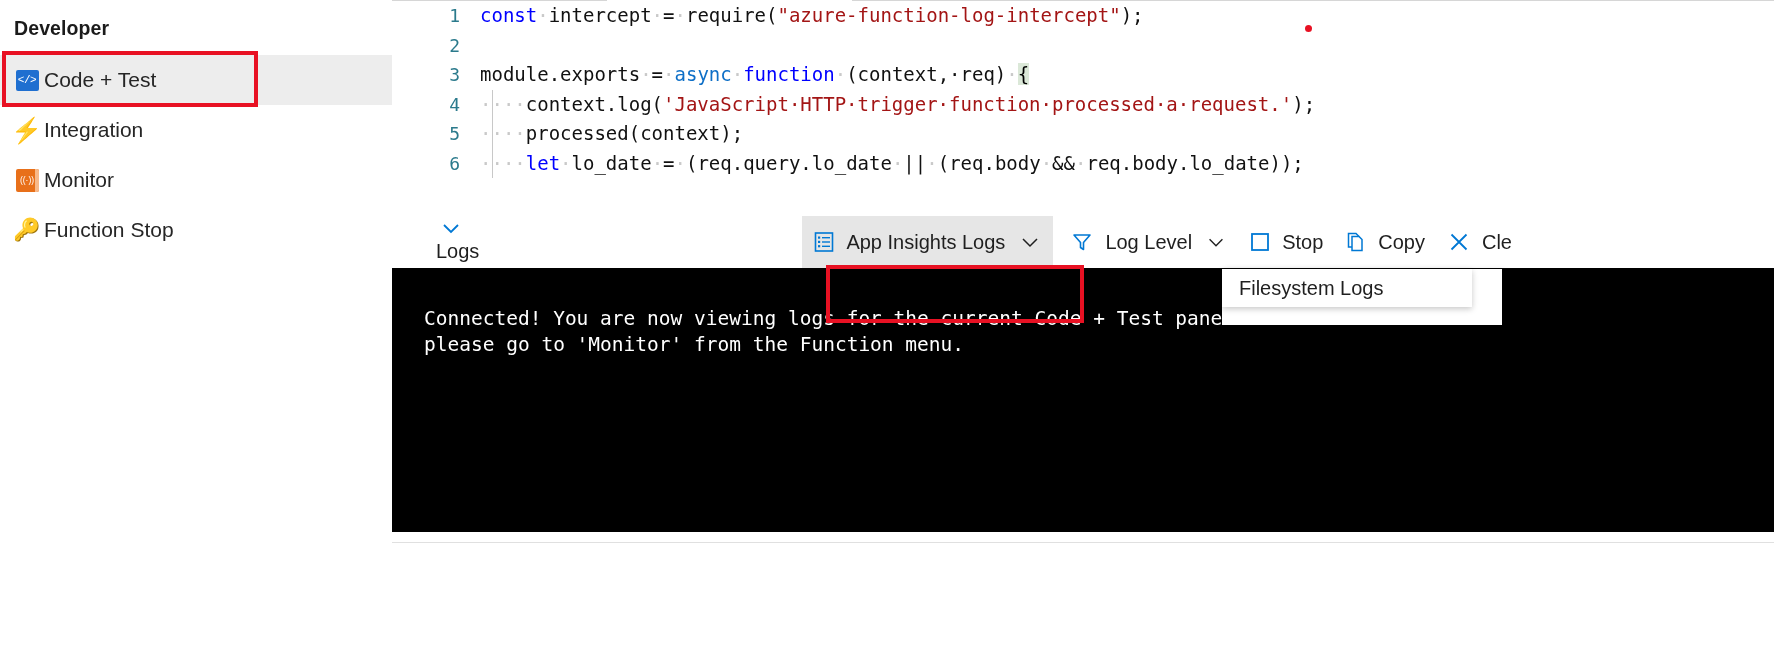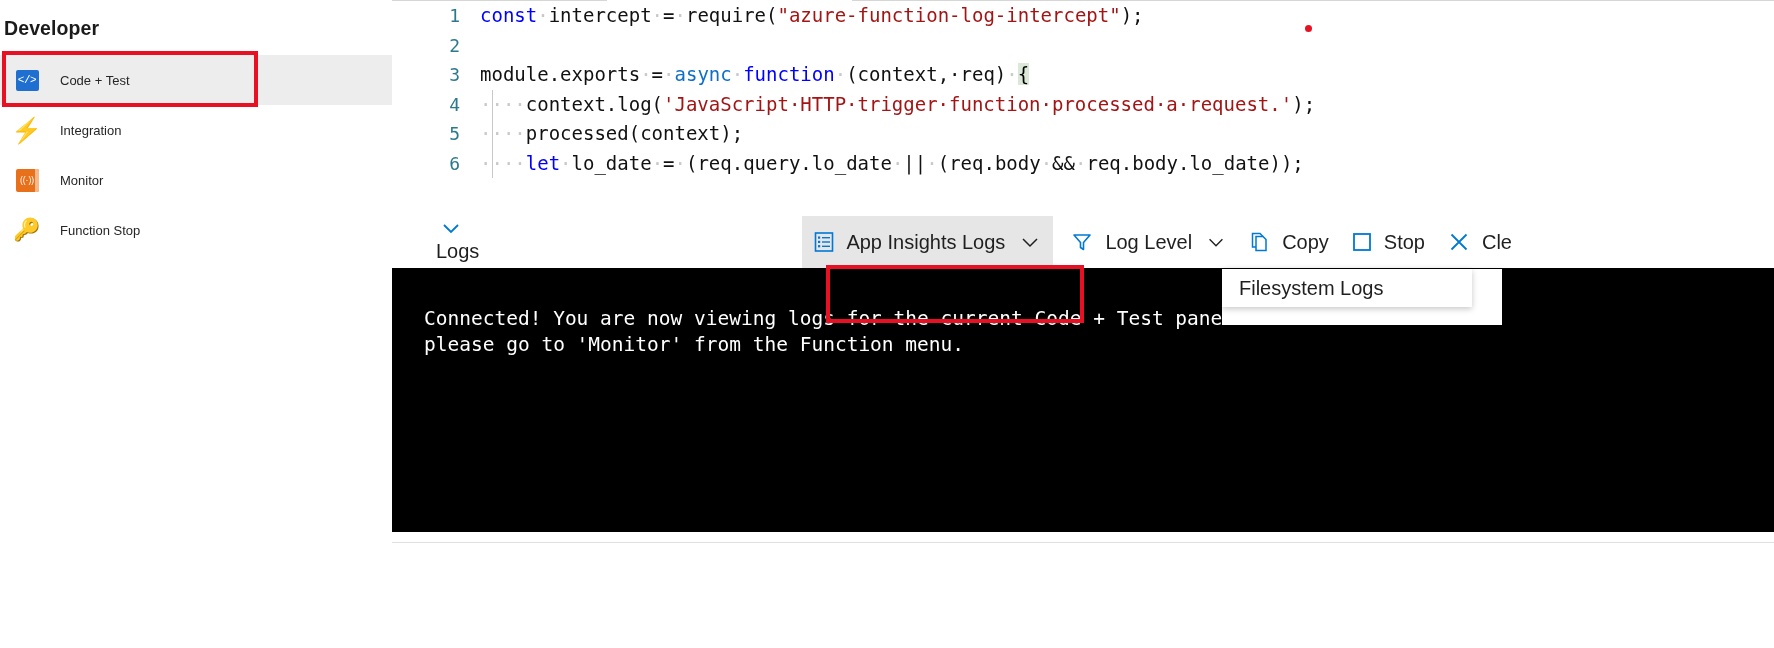--- a/index.html
+++ b/index.html
@@ -11,40 +11,40 @@
   }
   #root { position: relative; width: 1774px; height: 648px; }
 
   
   #sidebar {
     position: absolute; left: 0; top: 0;
     width: 392px; height: 648px;
     background: #ffffff;
   }
   .sidebar-heading {
-    position: absolute; left: 4px; top: 17px;
+    position: absolute; left: 14px; top: 17px;
     font-size: 19.5px; font-weight: bold; color: #1b1b1b;
     letter-spacing: .1px;
   }
   .nav-list { position: absolute; left: 0; top: 55px; width: 392px; }
   .nav-item {
     position: relative;
     display: flex; align-items: center;
     height: 50px; padding-left: 14px;
     cursor: pointer;
   }
   .nav-item.selected { background: #ededed; }
   .nav-item .ico {
     width: 26px; height: 26px;
     display: flex; align-items: center; justify-content: center;
     flex: 0 0 26px;
   }
   .nav-item .lbl {
-    margin-left: 20px;
-    font-size: 13px; color: #262626;
+    margin-left: 4px;
+    font-size: 21px; color: #262626;
     white-space: nowrap;
   }
 
   
   .ico-code {
     width: 23px; height: 21px; border-radius: 2px;
     background: #1f6fd0;
     color: #ffffff; font-size: 11px; line-height: 21px;
     text-align: center; font-family: "Liberation Mono", monospace;
     letter-spacing: -.5px;
@@ -279,34 +279,34 @@
         <span class="chev">
           <svg class="ic" width="22" height="22" viewBox="0 0 24 24">
             <path d="M5 9 L12 16 L19 9" fill="none" stroke="#1f1f1f" stroke-width="1.5"></path>
           </svg>
         </span>
       </div>
 
       <div class="tb-item">
         <span class="g">
           <svg class="ic" width="22" height="22" viewBox="0 0 22 22">
+            <rect x="3" y="3" width="16" height="16" fill="none" stroke="#0078d4" stroke-width="1.8"></rect>
+          </svg>
+        </span>
+        <span class="txt">Stop</span>
+      </div>
+
+      <div class="tb-item">
+        <span class="g">
+          <svg class="ic" width="22" height="22" viewBox="0 0 22 22">
             <path d="M3.5 2.5 H11 L13.5 5 V16 H3.5 Z" fill="none" stroke="#0078d4" stroke-width="1.5"></path>
             <path d="M7 5.5 H14 L17 8.5 V19.5 H7 Z" fill="#fff" stroke="#0078d4" stroke-width="1.5"></path>
           </svg>
         </span>
         <span class="txt">Copy</span>
-      </div>
-
-      <div class="tb-item">
-        <span class="g">
-          <svg class="ic" width="22" height="22" viewBox="0 0 22 22">
-            <rect x="3" y="3" width="16" height="16" fill="none" stroke="#0078d4" stroke-width="1.8"></rect>
-          </svg>
-        </span>
-        <span class="txt">Stop</span>
       </div>
 
       <div class="tb-item">
         <span class="g">
           <svg class="ic" width="24" height="24" viewBox="0 0 24 24">
             <path d="M4.5 4.5 L19.5 19.5 M19.5 4.5 L4.5 19.5" fill="none" stroke="#0078d4" stroke-width="1.8"></path>
           </svg>
         </span>
         <span class="txt">Cle</span>
       </div>

